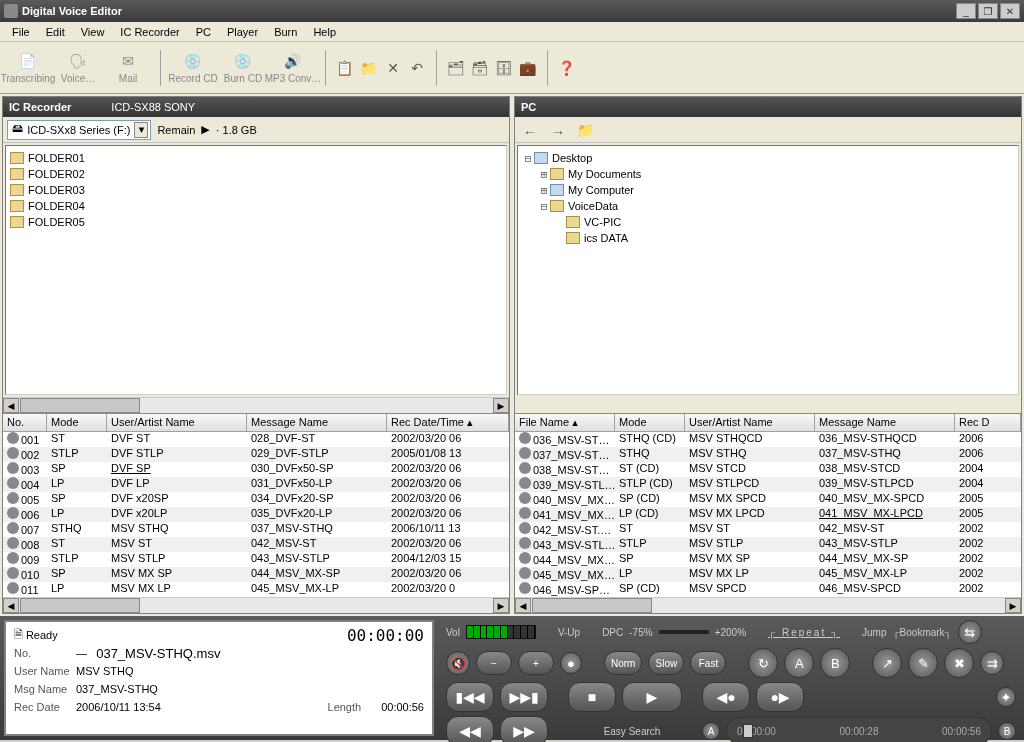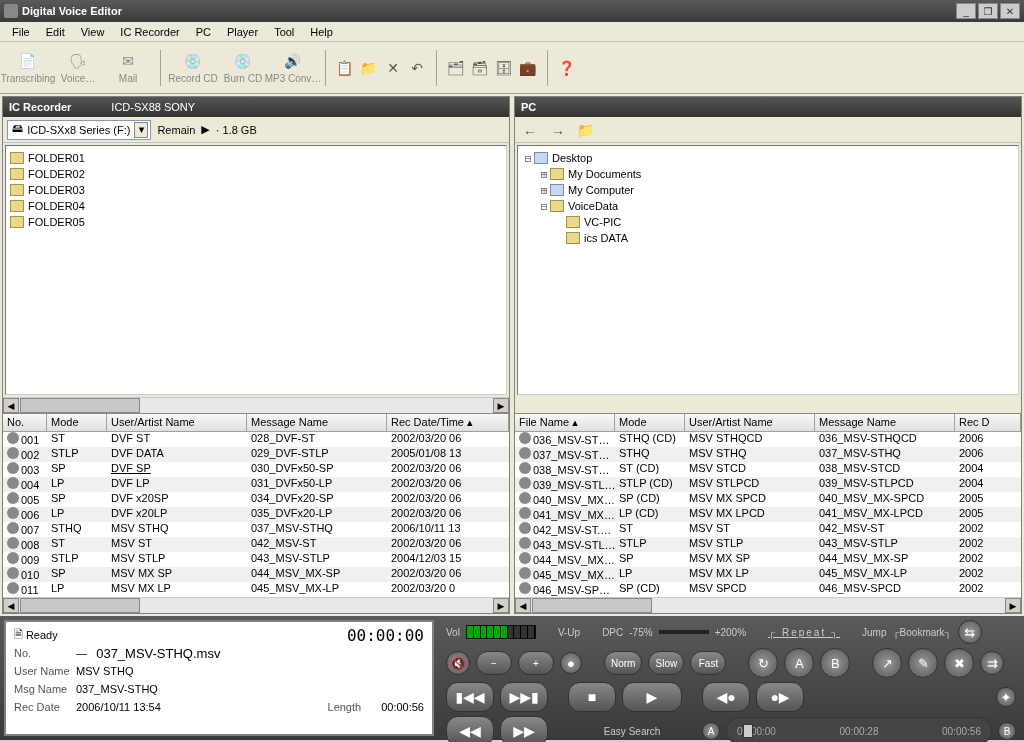--- a/index.html
+++ b/index.html
@@ -69,21 +69,21 @@
   <div class="win-btn">✕</div>
 </div>
 
 <div class="menubar">
   <span>File</span>
   <span>Edit</span>
   <span>View</span>
   <span>IC Recorder</span>
   <span>PC</span>
   <span>Player</span>
-  <span>Tool</span>
+  <span>Burn</span>
   <span>Help</span>
 </div>
 
 <div class="toolbar">
   <div class="tbtn">
       <div class="i">📄</div>
       <div class="lbl">Transcribing</div>
     </div>
   <div class="tbtn">
       <div class="i">🗣</div>
@@ -177,21 +177,21 @@
           <div class="grow">
             <div class="gc" style="width: 44px;"><span class="ri"></span>001</div>
             <div class="gc" style="width: 60px;">ST</div>
             <div class="gc" style="width: 140px;">DVF ST</div>
             <div class="gc" style="width: 140px;">028_DVF-ST</div>
             <div class="gc" style="flex: 1 1 0%;">2002/03/20 06</div>
           </div>
           <div class="grow">
             <div class="gc" style="width: 44px;"><span class="ri"></span>002</div>
             <div class="gc" style="width: 60px;">STLP</div>
-            <div class="gc" style="width: 140px;">DVF DATA</div>
+            <div class="gc" style="width: 140px;">DVF STLP</div>
             <div class="gc" style="width: 140px;">029_DVF-STLP</div>
             <div class="gc" style="flex: 1 1 0%;">2005/01/08 13</div>
           </div>
           <div class="grow">
             <div class="gc" style="width: 44px;"><span class="ri"></span>003</div>
             <div class="gc" style="width: 60px;">SP</div>
             <div class="gc" style="width: 140px; text-decoration: underline;">DVF SP</div>
             <div class="gc" style="width: 140px;">030_DVFx50-SP</div>
             <div class="gc" style="flex: 1 1 0%;">2002/03/20 06</div>
           </div>
@@ -346,21 +346,21 @@
             <div class="gc" style="width: 100px;"><span class="ri"></span>040_MSV_MX…</div>
             <div class="gc" style="width: 70px;">SP (CD)</div>
             <div class="gc" style="width: 130px;">MSV MX SPCD</div>
             <div class="gc" style="width: 140px;">040_MSV_MX-SPCD</div>
             <div class="gc" style="flex: 1 1 0%;">2005</div>
           </div>
           <div class="grow">
             <div class="gc" style="width: 100px;"><span class="ri"></span>041_MSV_MX…</div>
             <div class="gc" style="width: 70px;">LP (CD)</div>
             <div class="gc" style="width: 130px;">MSV MX LPCD</div>
-            <div class="gc" style="width: 140px;">041_MSV_MX-LPCD</div>
+            <div class="gc" style="width: 140px; text-decoration: underline;">041_MSV_MX-LPCD</div>
             <div class="gc" style="flex: 1 1 0%;">2005</div>
           </div>
           <div class="grow">
             <div class="gc" style="width: 100px;"><span class="ri"></span>042_MSV-ST.…</div>
             <div class="gc" style="width: 70px;">ST</div>
             <div class="gc" style="width: 130px;">MSV ST</div>
             <div class="gc" style="width: 140px;">042_MSV-ST</div>
             <div class="gc" style="flex: 1 1 0%;">2002</div>
           </div>
           <div class="grow">

